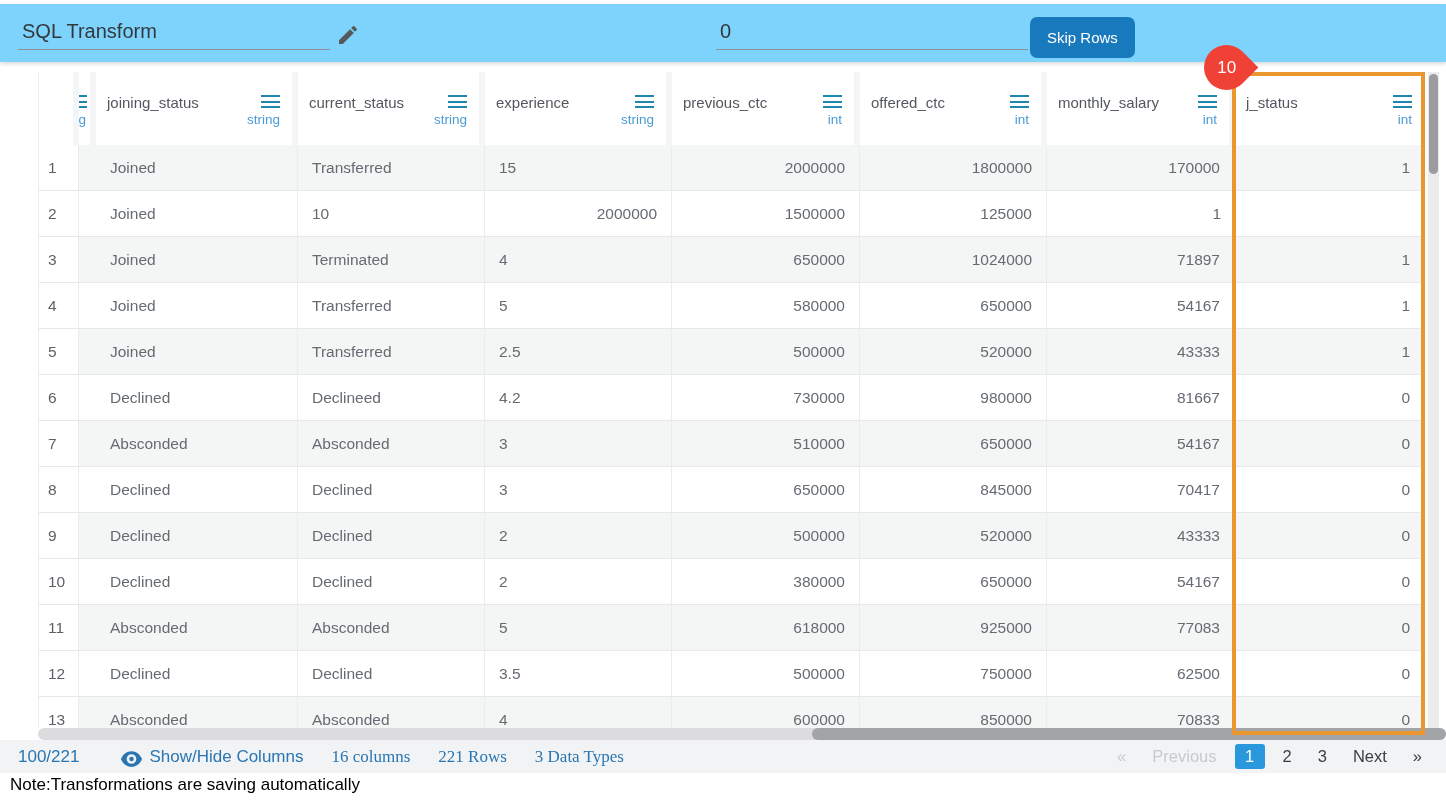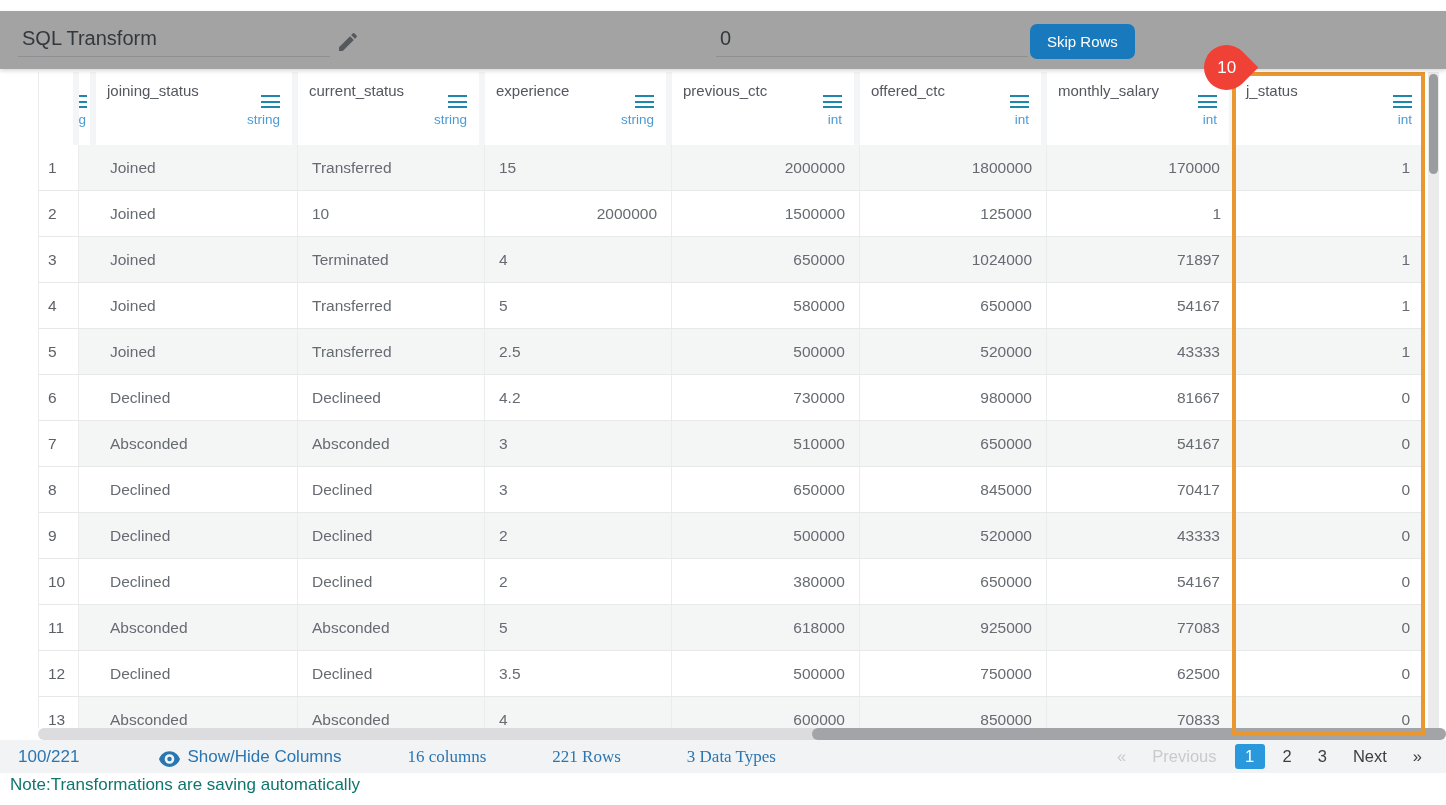--- a/index.html
+++ b/index.html
@@ -1,39 +1,39 @@
 <!DOCTYPE html>
 <html><head>
 <meta charset="utf-8">
 <style>
   * { box-sizing: border-box; margin: 0; padding: 0; }
   html,body { width:1446px; height:805px; overflow:hidden; background:#fff;
     font-family:"Liberation Sans", sans-serif; }
   .stage { position:relative; width:1446px; height:805px; }
 
   
-  .topbar { position:absolute; left:0; top:11px; width:1446px; height:58px; background:#a3a3a3;
+  .topbar { position:absolute; left:0; top:4px; width:1446px; height:58px; background:#7dd3fc;
     box-shadow:0 2px 4px rgba(0,0,0,.15); z-index:5; }
   .title-input { position:absolute; left:18px; top:14px; width:312px; height:32px;
     border-bottom:1px solid #8f9094; font-size:20px; color:#33383d; padding:2px 4px; }
   .pencil-btn { position:absolute; left:336px; top:19px; width:24px; height:24px; cursor:pointer; }
   .skip-input { position:absolute; left:716px; top:14px; width:312px; height:32px;
     border-bottom:1px solid #8f9094; font-size:20px; color:#33383d; padding:2px 4px; }
-  .skip-btn { position:absolute; left:1030px; top:13px; height:35px; padding:0 17px;
+  .skip-btn { position:absolute; left:1030px; top:13px; height:41px; padding:0 17px;
     background:#1879bd; color:#fff; border:none; border-radius:7px; font-size:15px;
     font-family:"Liberation Sans", sans-serif; cursor:pointer; }
 
   
   .table-wrap { position:absolute; left:38px; top:72px; width:1386px; height:656px;
     overflow:hidden; border-left:1px solid #ececee; z-index:1; }
   .grid { display:grid; grid-template-columns:40px 17px 202px 187px 187px 188px 187px 188px minmax(0,1fr); }
   .thead { height:73px; }
   .hcell { position:relative; background:#fff; border-right:6px solid #f4f5f6; overflow:hidden; cursor:pointer; }
   .hcell.lastcol { border-right:none; }
-  .hname { position:absolute; left:11px; top:10px; font-size:15px; color:#53575e; white-space:nowrap; }
+  .hname { position:absolute; left:11px; top:22px; font-size:15px; color:#53575e; white-space:nowrap; }
   .burger { position:absolute; right:12px; top:23px; width:19px; height:13px;
     border-top:2px solid #1f86ae; border-bottom:2px solid #1f86ae; }
   .burger::after { content:""; position:absolute; left:0; right:0; top:3.5px; height:2px; background:#1f86ae; }
   .htype { position:absolute; right:12px; top:40px; font-size:13.5px; color:#4b9bd5; }
   .cliph .burger { right:3px; }
   .cliph .htype { right:4px; }
 
   .row { height:46px; border-bottom:1px solid #e7e8ea; }
   .cell { background:#fff; line-height:45px; font-size:15.5px; color:#666b72; padding:0 14px;
     border-right:1px solid #ebecee; white-space:nowrap; overflow:hidden; }
@@ -52,30 +52,30 @@
 
   
   .vscroll { position:absolute; left:1428px; top:72px; width:11px; height:668px; background:#ebebec; z-index:2; }
   .vthumb { position:absolute; left:1px; top:2px; width:9px; height:100px; background:#9b9ca0; border-radius:5px; }
   .hscroll { position:absolute; left:38px; top:728px; width:1408px; height:12px; background:#dcdcde;
     border-radius:6px; z-index:2; }
   .hthumb { position:absolute; left:55%; width:45%; top:0; height:12px; background:#a3a4a7; border-radius:6px; }
 
   
   .footer { position:absolute; left:0; top:740px; width:1446px; height:33px; background:#f2f3f4;
-    display:flex; align-items:center; font-size:17px; color:#2a76b2; z-index:3;gap:38px; }
+    display:flex; align-items:center; font-size:17px; color:#2a76b2; z-index:3; }
   .frac { margin-left:18px; }
   .showhide { margin-left:42px; display:flex; align-items:flex-end; gap:7px; cursor:pointer; }
   .stat-cols { margin-left:145px; }
   .stat { margin-left:28px;font-family:Liberation Serif, serif; }
   .pagination { margin-left:auto; margin-right:16px; display:flex; align-items:center; gap:10px; font-size:16.5px; }
   .pg-item { color:#3a3f45; padding:3px 8px; cursor:pointer; }
   .pg-item.dim { color:#c9cacc; }
   .pg-item.active { background:#2a98dd; color:#fff; border-radius:3px; min-width:30px; text-align:center; }
-  .note { position:absolute; left:10px; top:775px; font-size:17px; color:#0f766e; }
+  .note { position:absolute; left:10px; top:775px; font-size:17px; color:#000000; }
 </style>
 </head>
 <body>
 
 <div class="stage">
 
   <div class="topbar">
     <div class="title-input">SQL Transform</div>
     <svg class="pencil-btn" viewBox="0 0 24 24">
       <path fill="#55585c" d="M3 17.25V21h3.75L17.81 9.94l-3.75-3.75L3 17.25zM20.71 7.04a1 1 0 0 0 0-1.41l-2.34-2.34a1 1 0 0 0-1.41 0l-1.83 1.83 3.75 3.75 1.83-1.83z"></path>

